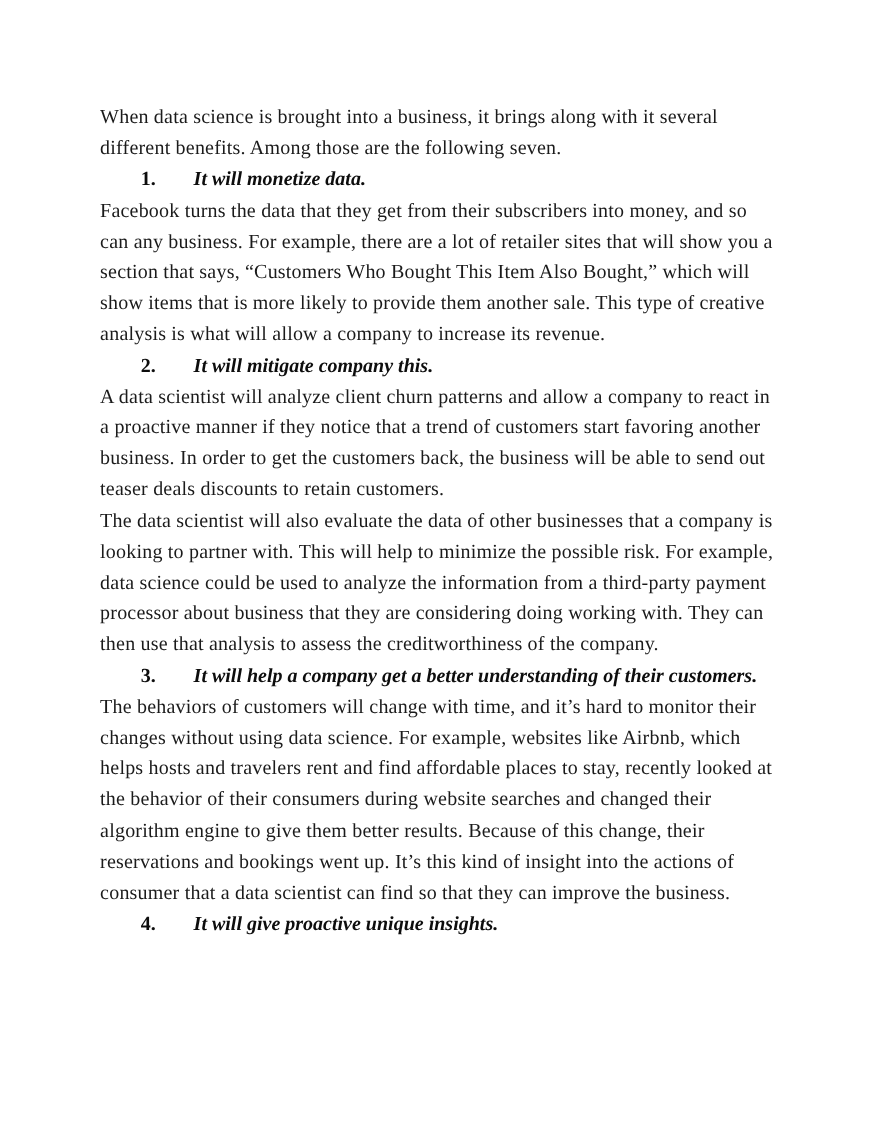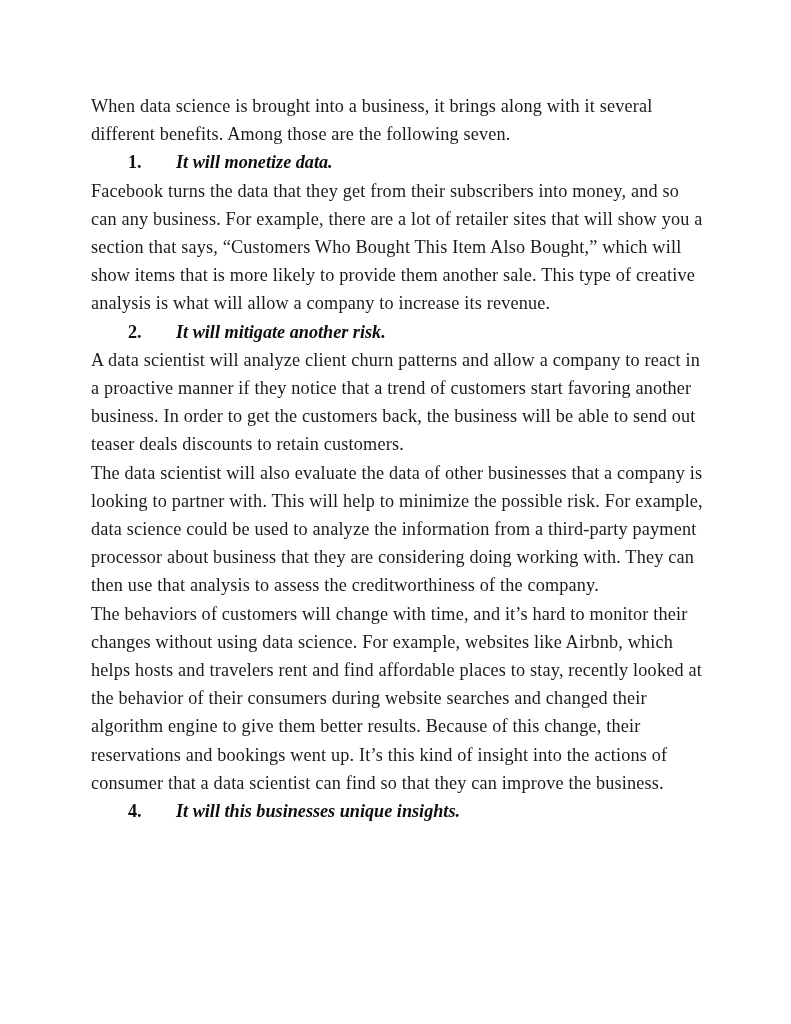--- a/index.html
+++ b/index.html
@@ -62,19 +62,20 @@
   }
 </style>
 </head>
 <body>
 
 <div class="page">
   <div class="doc-body" id="doc-body">
       <p class="para">When data science is brought into a business, it brings along with it several different benefits. Among those are the following seven.</p>
       <p class="list-item"><span class="num">1.</span><span class="itext">It will monetize data.</span></p>
       <p class="para">Facebook turns the data that they get from their subscribers into money, and so can any business. For example, there are a lot of retailer sites that will show you a section that says, “Customers Who Bought This Item Also Bought,” which will show items that is more likely to provide them another sale. This type of creative analysis is what will allow a company to increase its revenue.</p>
-      <p class="list-item"><span class="num">2.</span><span class="itext">It will mitigate another risk.</span></p>
+      <p class="list-item"><span class="num">2.</span><span class="itext">It will mitigate company this.</span></p>
       <p class="para">A data scientist will analyze client churn patterns and allow a company to react in a proactive manner if they notice that a trend of customers start favoring another business. In order to get the customers back, the business will be able to send out teaser deals discounts to retain customers.</p>
       <p class="para">The data scientist will also evaluate the data of other businesses that a company is looking to partner with. This will help to minimize the possible risk. For example, data science could be used to analyze the information from a third-party payment processor about business that they are considering doing working with. They can then use that analysis to assess the creditworthiness of the company.</p>
+      <p class="list-item"><span class="num">3.</span><span class="itext">It will help a company get a better understanding of their customers.</span></p>
       <p class="para">The behaviors of customers will change with time, and it’s hard to monitor their changes without using data science. For example, websites like Airbnb, which helps hosts and travelers rent and find affordable places to stay, recently looked at the behavior of their consumers during website searches and changed their algorithm engine to give them better results. Because of this change, their reservations and bookings went up. It’s this kind of insight into the actions of consumer that a data scientist can find so that they can improve the business.</p>
-      <p class="list-item"><span class="num">4.</span><span class="itext">It will this businesses unique insights.</span></p>
+      <p class="list-item"><span class="num">4.</span><span class="itext">It will give proactive unique insights.</span></p>
     </div>
 </div>
 
 </body></html>

